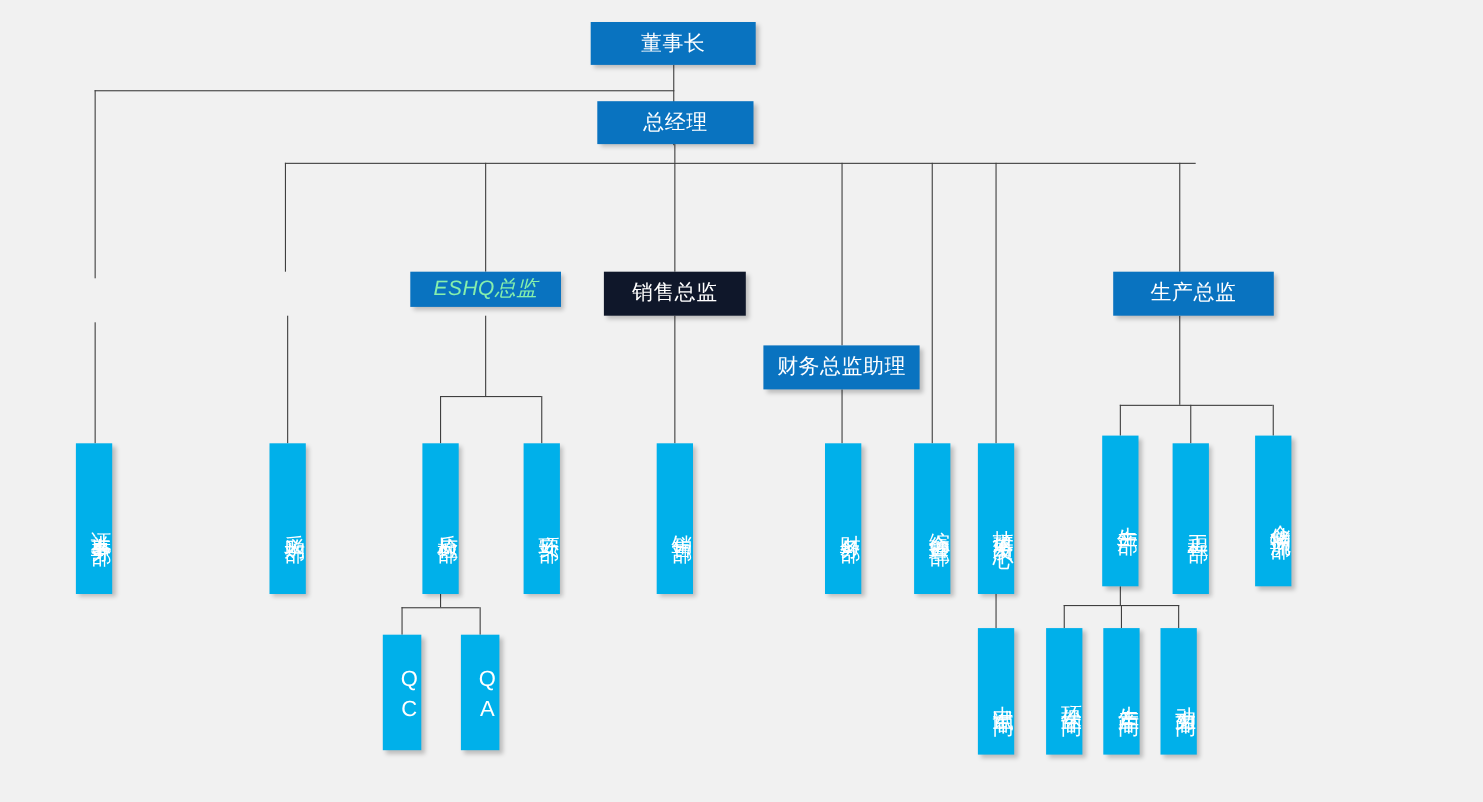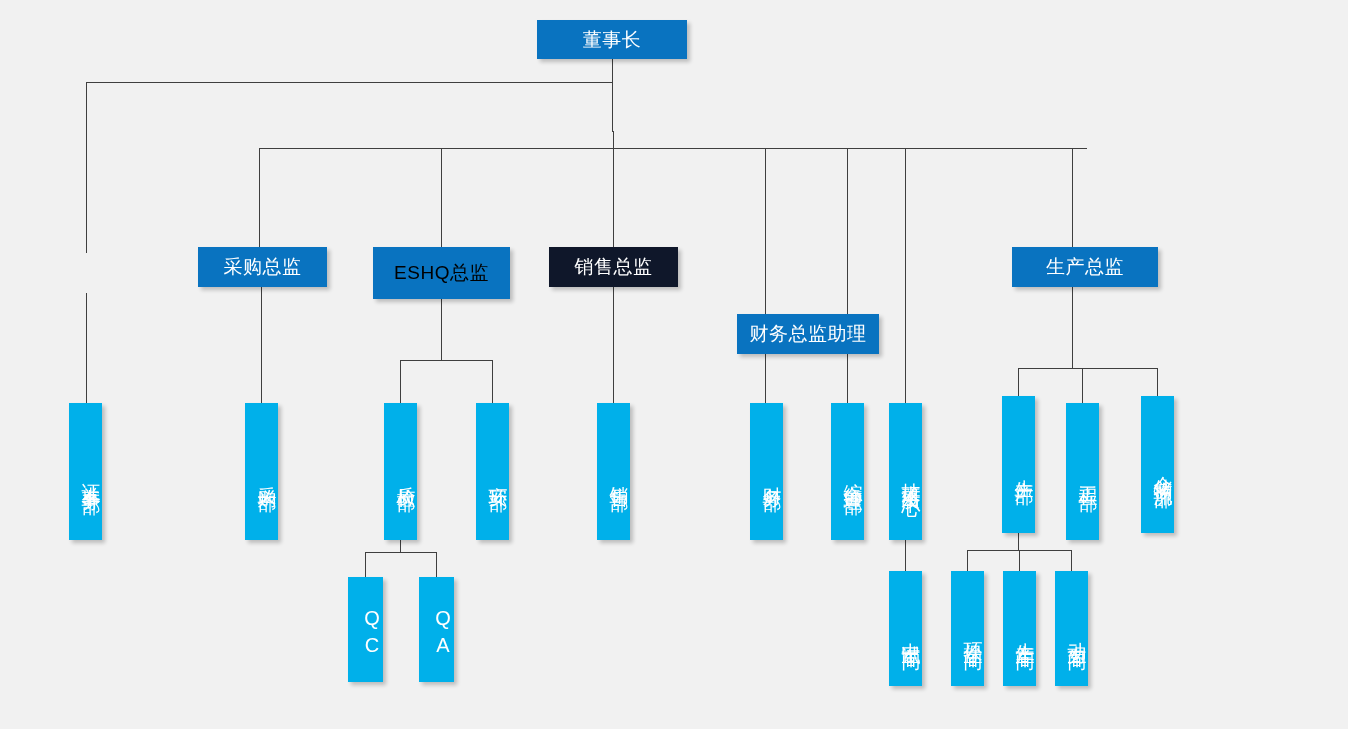--- a/index.html
+++ b/index.html
@@ -99,24 +99,24 @@
     <div class="conn h" style="left: 1018px; top: 368px; width: 139px; background: rgb(63, 63, 63);"></div>
     <div class="conn v" style="left: 1018px; top: 368px; height: 28px; background: rgb(63, 63, 63);"></div>
     <div class="conn v" style="left: 1082px; top: 368px; height: 35px; background: rgb(63, 63, 63);"></div>
     <div class="conn v" style="left: 1157px; top: 368px; height: 28px; background: rgb(63, 63, 63);"></div>
     <div class="conn v" style="left: 1018px; top: 533px; height: 17px; background: rgb(63, 63, 63);"></div>
     <div class="conn h" style="left: 967px; top: 550px; width: 105px; background: rgb(63, 63, 63);"></div>
     <div class="conn v" style="left: 967px; top: 550px; height: 21px; background: rgb(63, 63, 63);"></div>
     <div class="conn v" style="left: 1019px; top: 550px; height: 21px; background: rgb(63, 63, 63);"></div>
     <div class="conn v" style="left: 1071px; top: 550px; height: 21px; background: rgb(63, 63, 63);"></div>
     <div class="node primary horiz" style="left: 537px; top: 20px; width: 150px; height: 39px; background: rgb(9, 115, 192); color: rgb(255, 255, 255);">董事长</div>
-    <div class="node primary horiz" style="left: 198px; top: 247px; width: 129px; height: 40px; background: rgb(9, 115, 192); color: rgb(255, 255, 255);">采购总监</div>
-    <div class="node primary horiz" style="left: 373px; top: 247px; width: 137px; height: 52px; background: rgb(9, 115, 192); color: #000000;">ESHQ总监</div>
+    <div class="node primary horiz" style="left: 543px; top: 92px; width: 142px; height: 39px; background: rgb(9, 115, 192); color: rgb(255, 255, 255);">总经理</div>
+    <div class="node primary horiz" style="left: 373px; top: 247px; width: 137px; height: 32px; background: rgb(9, 115, 192); color: #86efac; font-style: italic;">ESHQ总监</div>
     <div class="node primary horiz" style="left: 549px; top: 247px; width: 129px; height: 40px; background: #0f172a; color: rgb(255, 255, 255);">销售总监</div>
-    <div class="node primary horiz" style="left: 694px; top: 314px; width: 142px; height: 40px; background: rgb(9, 115, 192); color: rgb(255, 255, 255); margin-left: 43px;">财务总监助理</div>
+    <div class="node primary horiz" style="left: 694px; top: 314px; width: 142px; height: 40px; background: rgb(9, 115, 192); color: rgb(255, 255, 255);">财务总监助理</div>
     <div class="node primary horiz" style="left: 1000px; top: 247px; width: 146px; height: 40px; background: rgb(9, 115, 192); color: rgb(255, 255, 255); margin-left: 12px;">生产总监</div>
     <div class="node secondary vert" style="left: 69px; top: 403px; width: 33px; height: 137px; background: rgb(0, 176, 234); color: rgb(255, 255, 255);">证券事务部</div>
     <div class="node secondary vert" style="left: 245px; top: 403px; width: 33px; height: 137px; background: rgb(0, 176, 234); color: rgb(255, 255, 255);">采购部</div>
     <div class="node secondary vert" style="left: 384px; top: 403px; width: 33px; height: 137px; background: rgb(0, 176, 234); color: rgb(255, 255, 255);">质检部</div>
     <div class="node secondary vert" style="left: 476px; top: 403px; width: 33px; height: 137px; background: rgb(0, 176, 234); color: rgb(255, 255, 255);">安环部</div>
     <div class="node secondary vert" style="left: 597px; top: 403px; width: 33px; height: 137px; background: rgb(0, 176, 234); color: rgb(255, 255, 255);">销售部</div>
     <div class="node secondary vert" style="left: 750px; top: 403px; width: 33px; height: 137px; background: rgb(0, 176, 234); color: rgb(255, 255, 255);">财务部</div>
     <div class="node secondary vert" style="left: 831px; top: 403px; width: 33px; height: 137px; background: rgb(0, 176, 234); color: rgb(255, 255, 255);">综合管理部</div>
     <div class="node secondary vert" style="left: 889px; top: 403px; width: 33px; height: 137px; background: rgb(0, 176, 234); color: rgb(255, 255, 255);">技术研发中心</div>
     <div class="node secondary vert" style="left: 1002px; top: 396px; width: 33px; height: 137px; background: rgb(0, 176, 234); color: rgb(255, 255, 255);">生产部</div>

